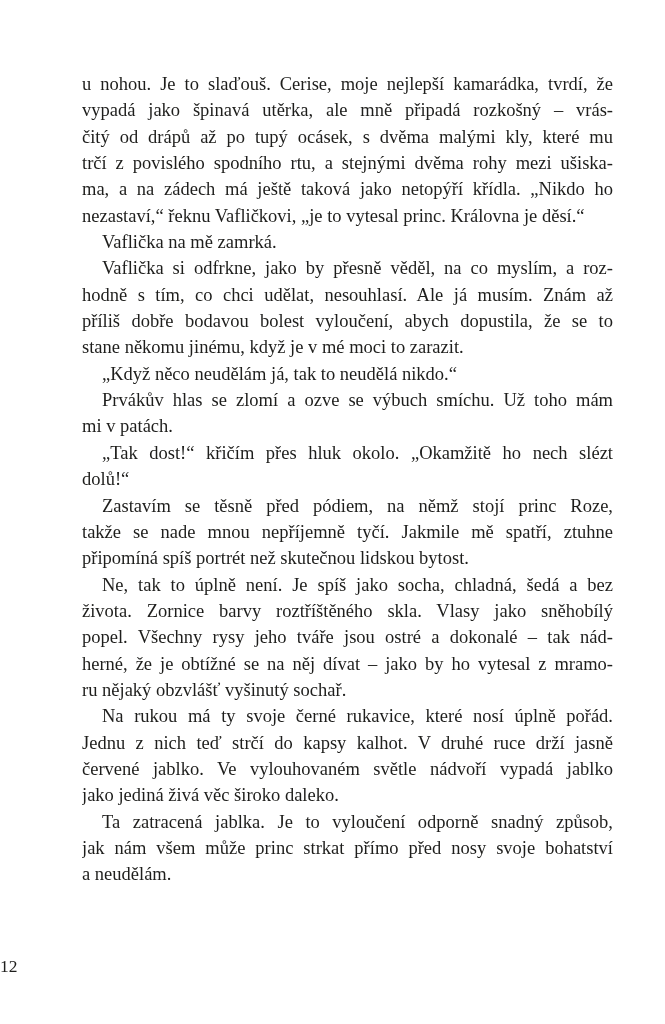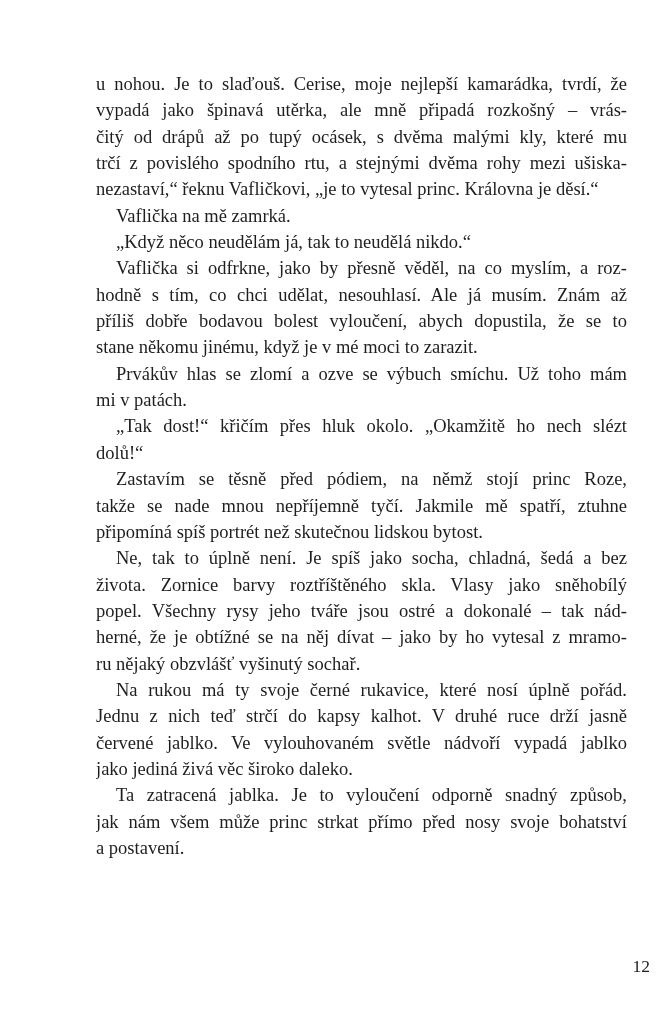--- a/index.html
+++ b/index.html
@@ -11,21 +11,21 @@
     position: relative;
     width: 665px;
     height: 1024px;
     background: #ffffff;
     color: #1e1e1c;
     font-family: "Liberation Serif", "DejaVu Serif", serif;
     overflow: hidden;
   }
   .text-block {
     position: absolute;
-    left: 96px;
+    left: 82px;
     top: 71px;
     width: 531px;
   }
   .line {
     font-size: 18.5px;
     line-height: 26.35px;
     height: 26.35px;
     overflow: hidden;
     white-space: normal;
     text-align: justify;
@@ -37,49 +37,50 @@
     text-align-last: left;
   }
   .line.indent {
     text-indent: 20px;
   }
   .folio {
     position: absolute;
     top: 953px;
     left: 0;
     width: 650px;
-    text-align: right;
+    text-align: left;
     font-size: 17.5px;
     line-height: 26px;
     color: #1e1e1c;
   }
 </style>
 </head>
 <body>
 
 <div class="book-page">
   <main class="text-block" id="text-block">
       <div class="paragraph">
         <div class="line">u nohou. Je to slaďouš. Cerise, moje nejlepší kamarádka, tvrdí, že</div>
         <div class="line">vypadá jako špinavá utěrka, ale mně připadá rozkošný – vrás-</div>
         <div class="line">čitý od drápů až po tupý ocásek, s dvěma malými kly, které mu</div>
         <div class="line">trčí z povislého spodního rtu, a stejnými dvěma rohy mezi ušiska-</div>
+        <div class="line">ma, a na zádech má ještě taková jako netopýří křídla. „Nikdo ho</div>
         <div class="line last">nezastaví,“ řeknu Vafličkovi, „je to vytesal princ. Královna je děsí.“</div>
       </div>
       <div class="paragraph">
         <div class="line last indent">Vaflička na mě zamrká.</div>
       </div>
       <div class="paragraph">
-        <div class="line last indent">„Když něco neudělám já, tak to neudělá nikdo.“</div>
-      </div>
-      <div class="paragraph">
         <div class="line indent">Vaflička si odfrkne, jako by přesně věděl, na co myslím, a roz-</div>
         <div class="line">hodně s tím, co chci udělat, nesouhlasí. Ale já musím. Znám až</div>
         <div class="line">příliš dobře bodavou bolest vyloučení, abych dopustila, že se to</div>
         <div class="line last">stane někomu jinému, když je v mé moci to zarazit.</div>
+      </div>
+      <div class="paragraph">
+        <div class="line last indent">„Když něco neudělám já, tak to neudělá nikdo.“</div>
       </div>
       <div class="paragraph">
         <div class="line indent">Prvákův hlas se zlomí a ozve se výbuch smíchu. Už toho mám</div>
         <div class="line last">mi v patách.</div>
       </div>
       <div class="paragraph">
         <div class="line indent">„Tak dost!“ křičím přes hluk okolo. „Okamžitě ho nech slézt</div>
         <div class="line last">dolů!“</div>
       </div>
       <div class="paragraph">
@@ -96,17 +97,17 @@
       </div>
       <div class="paragraph">
         <div class="line indent">Na rukou má ty svoje černé rukavice, které nosí úplně pořád.</div>
         <div class="line">Jednu z nich teď strčí do kapsy kalhot. V druhé ruce drží jasně</div>
         <div class="line">červené jablko. Ve vylouhovaném světle nádvoří vypadá jablko</div>
         <div class="line last">jako jediná živá věc široko daleko.</div>
       </div>
       <div class="paragraph">
         <div class="line indent">Ta zatracená jablka. Je to vyloučení odporně snadný způsob,</div>
         <div class="line">jak nám všem může princ strkat přímo před nosy svoje bohatství</div>
-        <div class="line last">a postavení.</div>
+        <div class="line last">a neudělám.</div>
       </div>
     </main>
   <footer class="folio">12</footer>
 </div>
 
 </body></html>

